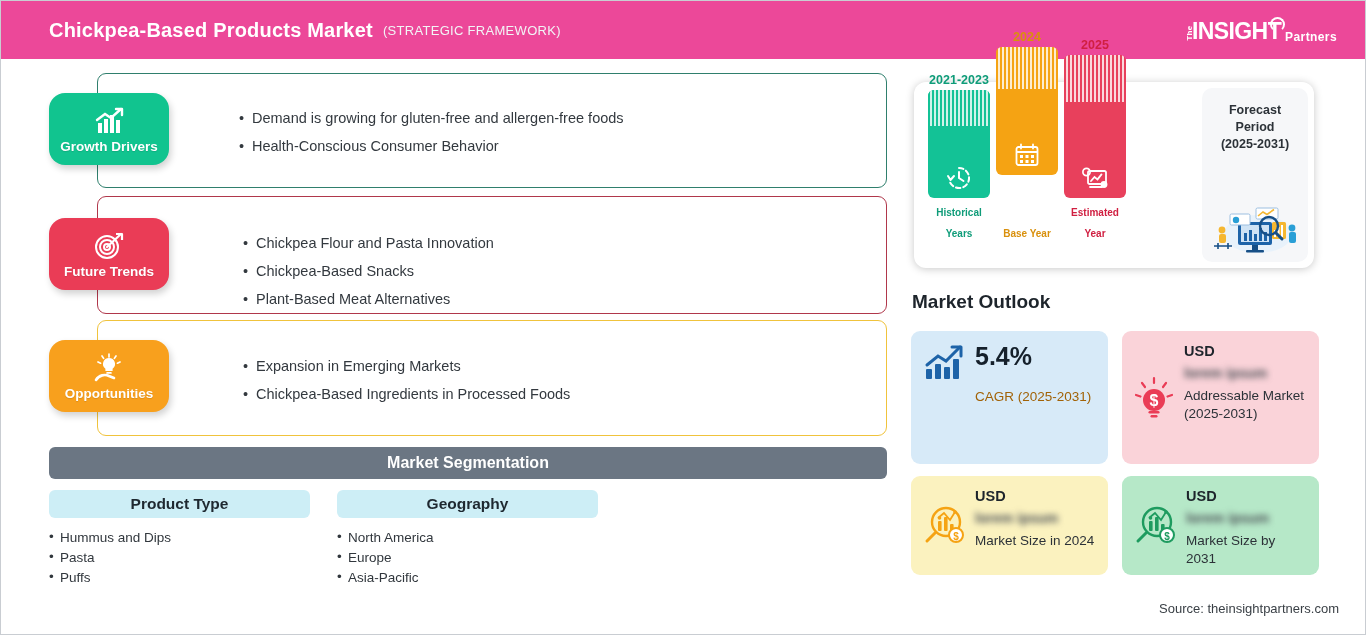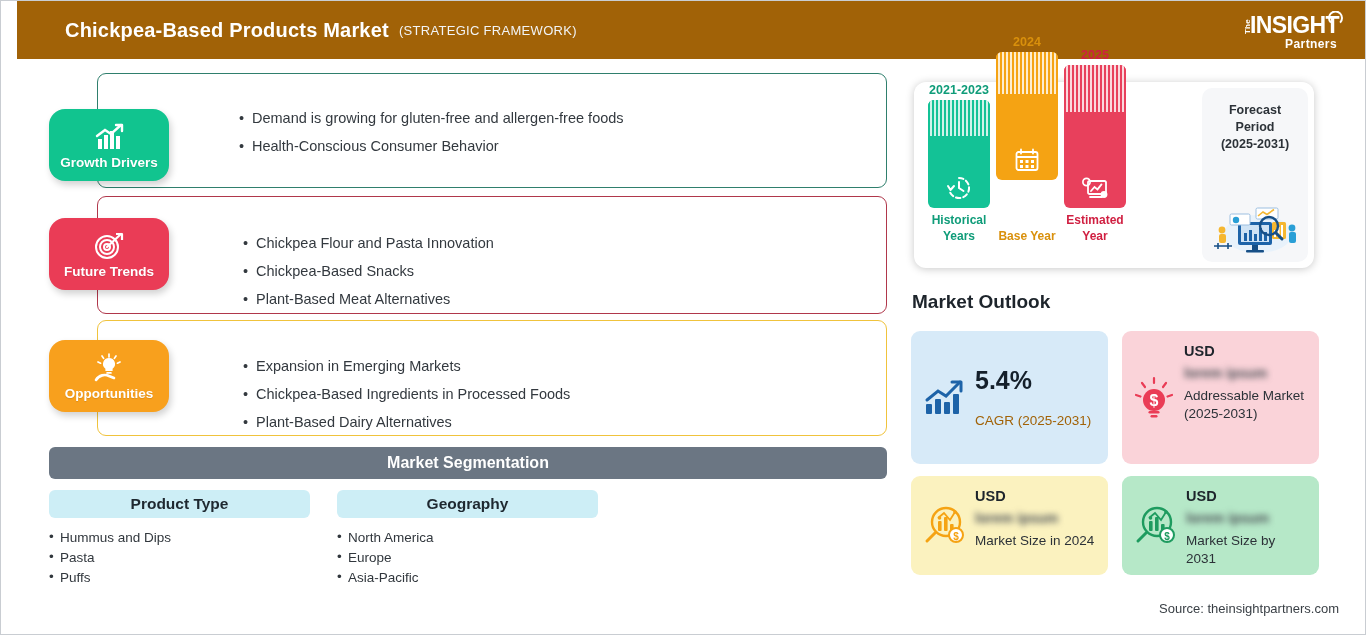--- a/index.html
+++ b/index.html
@@ -10,21 +10,21 @@
   }
   .page { position: relative; width: 1366px; height: 635px; background:#fff;
           border:1px solid #c9cdd2; }
 
   
   .header { height: 58px; background:#717a85; display:flex; align-items:center;
             padding: 0 26px 0 48px; position:relative; }
   .hdr-title { color:#fff; font-size:20px; font-weight:bold; letter-spacing:.2px; }
   .hdr-sub { color:#f2f4f6; font-size:13px; margin-left:10px; letter-spacing:.3px; }
   .logo { position:absolute; right:22px; top:50%; transform:translateY(-50%);
-          display:flex; flex-direction:column; align-items:flex-end; line-height:1; }
+          display:flex; flex-direction:row; align-items:flex-end; line-height:1; }
   .logo-row { display:flex; align-items:flex-end; position:relative; }
   .logo-the { color:#fff; font-size:8px; font-weight:bold; letter-spacing:.3px;
               transform: rotate(-90deg); transform-origin:center; margin-right:-5px;
               margin-bottom:6px; }
   .logo-main { color:#fff; font-size:23px; font-weight:bold; letter-spacing:-.6px; }
   .logo-ring { width:15px; height:15px; border:2.4px solid #fff; border-radius:50%;
                border-bottom-color:transparent; margin-left:-11px; margin-bottom:11px; }
   .logo-partners { color:#fff; font-size:12px; font-weight:bold; letter-spacing:.4px;
                    margin-top:1px; margin-right:6px; }
 
@@ -79,21 +79,21 @@
   
   .tl-panel { position:absolute; left:913px; top:81px; width:400px; height:186px;
               background:#fff; border-radius:12px; box-shadow:0 1px 8px rgba(0,0,0,.22); }
   .tl-bars { position:absolute; left:14px; top:0; width:270px; height:186px; }
   .tl-col { position:absolute; bottom:0; width:62px; text-align:center; }
   .tl-year { font-size:12.5px; font-weight:bold; margin-bottom:3px; white-space:nowrap; }
   .tl-bar { width:62px; border-radius:6px; position:relative; overflow:hidden; }
   .tl-stripe { position:absolute; left:0; top:0; width:100%; }
   .tl-ico { position:absolute; left:0; bottom:7px; width:100%; display:flex;
             justify-content:center; }
-  .tl-lab { font-size:12px; font-weight:bold; line-height:16px; margin-top:4px; }
+  .tl-lab { font-size:10px; font-weight:bold; line-height:21px; margin-top:4px; }
   .fc-panel { position:absolute; right:6px; top:6px; width:106px; height:174px;
               background:#f6f7f9; border-radius:10px; }
   .fc-txt { text-align:center; padding-top:14px; font-size:12.5px; font-weight:bold;
             color:#2c3238; line-height:17px; }
   .fc-img { position:absolute; left:6px; bottom:6px; width:94px; height:56px; }
 
   
   .mo-title { position:absolute; left:911px; top:290px; font-size:19px;
               font-weight:bold; color:#1d242b; }
   .mo-grid { position:absolute; left:910px; top:330px; width:408px;
@@ -102,50 +102,50 @@
   .mo-card.big { height:133px; }
   .mo-card.sm { height:99px; }
   .mo-ico { flex:0 0 auto; display:flex; align-items:center; }
   .mo-body { flex:1; min-width:0; }
   .mo-usd { font-size:14.5px; font-weight:bold; color:#1d242b; }
   .mo-blur { height:17px; margin:6px 0 5px; font-size:14px; font-weight:bold;
              color:#4a4f55; filter: blur(3.4px); white-space:nowrap; overflow:hidden; }
   .mo-sub { font-size:13.5px; color:#2c3238; line-height:18px; }
   .mo-big-val { font-size:25px; font-weight:bold; color:#15202b; line-height:26px; }
   .mo-big-sub { font-size:13.5px; color:#a16207; margin-top:20px; }
-  .card-cagr { background:#d7eaf8; align-items:center; }
+  .card-cagr { background:#d7eaf8; align-items:flex-start; }
   .card-tam  { background:#fad3d9; }
   .card-ms24 { background:#fbf2bf; }
   .card-ms31 { background:#b6e8c8; }
 
   .source { position:absolute; right:26px; top:600px; font-size:13px; color:#3a4046; }
 </style>
 </head>
 <body>
 
 <div class="page">
 
-  <div class="header" style="background: #a16207; margin-left: 16px;">
+  <div class="header" style="background: #ec4899;">
     <span class="hdr-title">Chickpea-Based Products Market</span>
     <span class="hdr-sub">(STRATEGIC FRAMEWORK)</span>
     <div class="logo">
       <div class="logo-row">
         <span class="logo-the">The</span>
         <span class="logo-main">INSIGHT</span>
         <span class="logo-ring"></span>
       </div>
       <span class="logo-partners">Partners</span>
     </div>
   </div>
 
   <div class="left">
 
     <div class="pillar" id="p1">
       <div class="box" style="border-color: rgb(47, 127, 109);"></div>
-      <div class="badge" style="background: rgb(17, 196, 143); margin-top: 16px;">
+      <div class="badge" style="background: rgb(17, 196, 143);">
         <span class="badge-ico">
           <svg width="34" height="28" viewBox="0 0 34 28">
             <path d="M6 26 V16 h4 v10z M12 26 V12 h4 v14z M18 26 V8 h4 v18z M24 26 V13 h4 v13z" fill="#fff"></path>
             <path d="M5 13 L13 7 L19 11 L29 2" stroke="#fff" stroke-width="2.4" fill="none" stroke-linecap="round"></path>
             <path d="M24 2 h6 v6" stroke="#fff" stroke-width="2.4" fill="none" stroke-linecap="round" stroke-linejoin="round"></path>
           </svg>
         </span>
         <span class="badge-lbl">Growth Drivers</span>
       </div>
       <ul class="bullets">
@@ -186,21 +186,20 @@
             <path d="M17 5 a6 6 0 0 1 3.6 10.8 v2.2 h-7.2 v-2.2 A6 6 0 0 1 17 5z" fill="#fff"></path>
             <rect x="14.2" y="19" width="5.6" height="1.8" rx=".9" fill="#fff"></rect>
             <path d="M4 27 c3-5 9-6 13-4 l5 2" stroke="#fff" stroke-width="2.6" fill="none" stroke-linecap="round"></path>
           </svg>
         </span>
         <span class="badge-lbl">Opportunities</span>
       </div>
       <ul class="bullets">
         <li>Expansion in Emerging Markets</li>
         <li>Chickpea-Based Ingredients in Processed Foods</li>
-        <li>Plant-Based Dairy Alternatives</li>
       </ul>
     </div>
 
     <div class="seg-title" style="background: rgb(107, 118, 131);">Market Segmentation</div>
     <div class="seg-cols">
       <div class="seg-col">
         <div class="seg-head" style="background: rgb(205, 238, 246);">Product Type</div>
         <ul class="seg-list">
           <li>Hummus and Dips</li>
           <li>Pasta</li>

